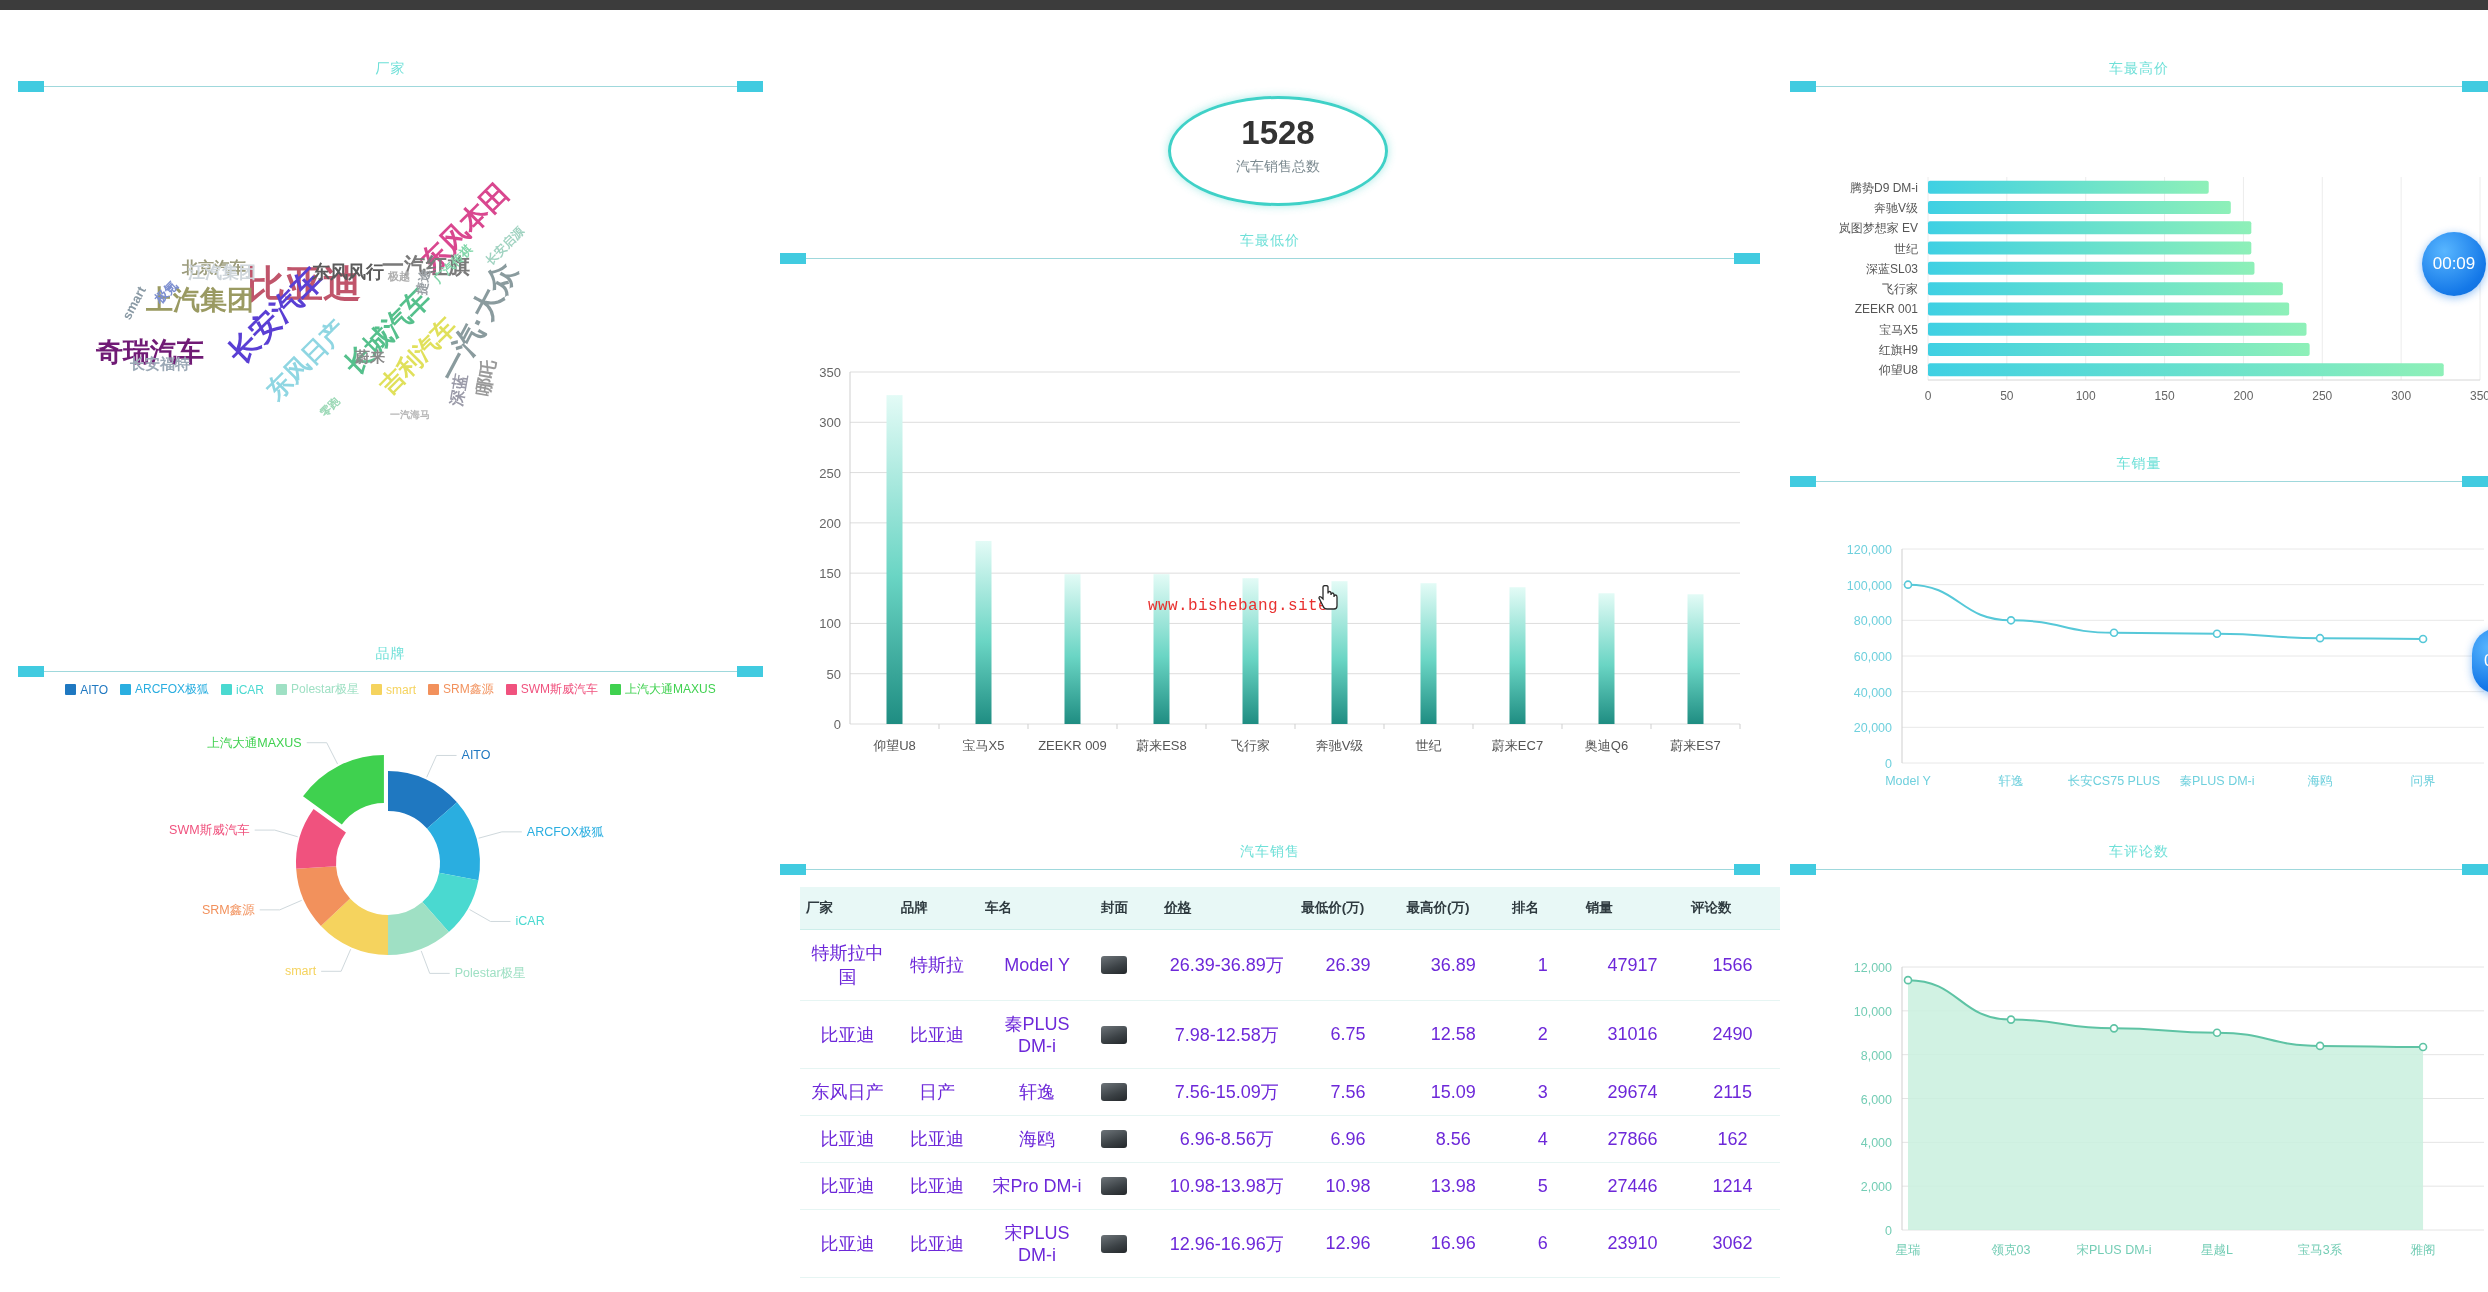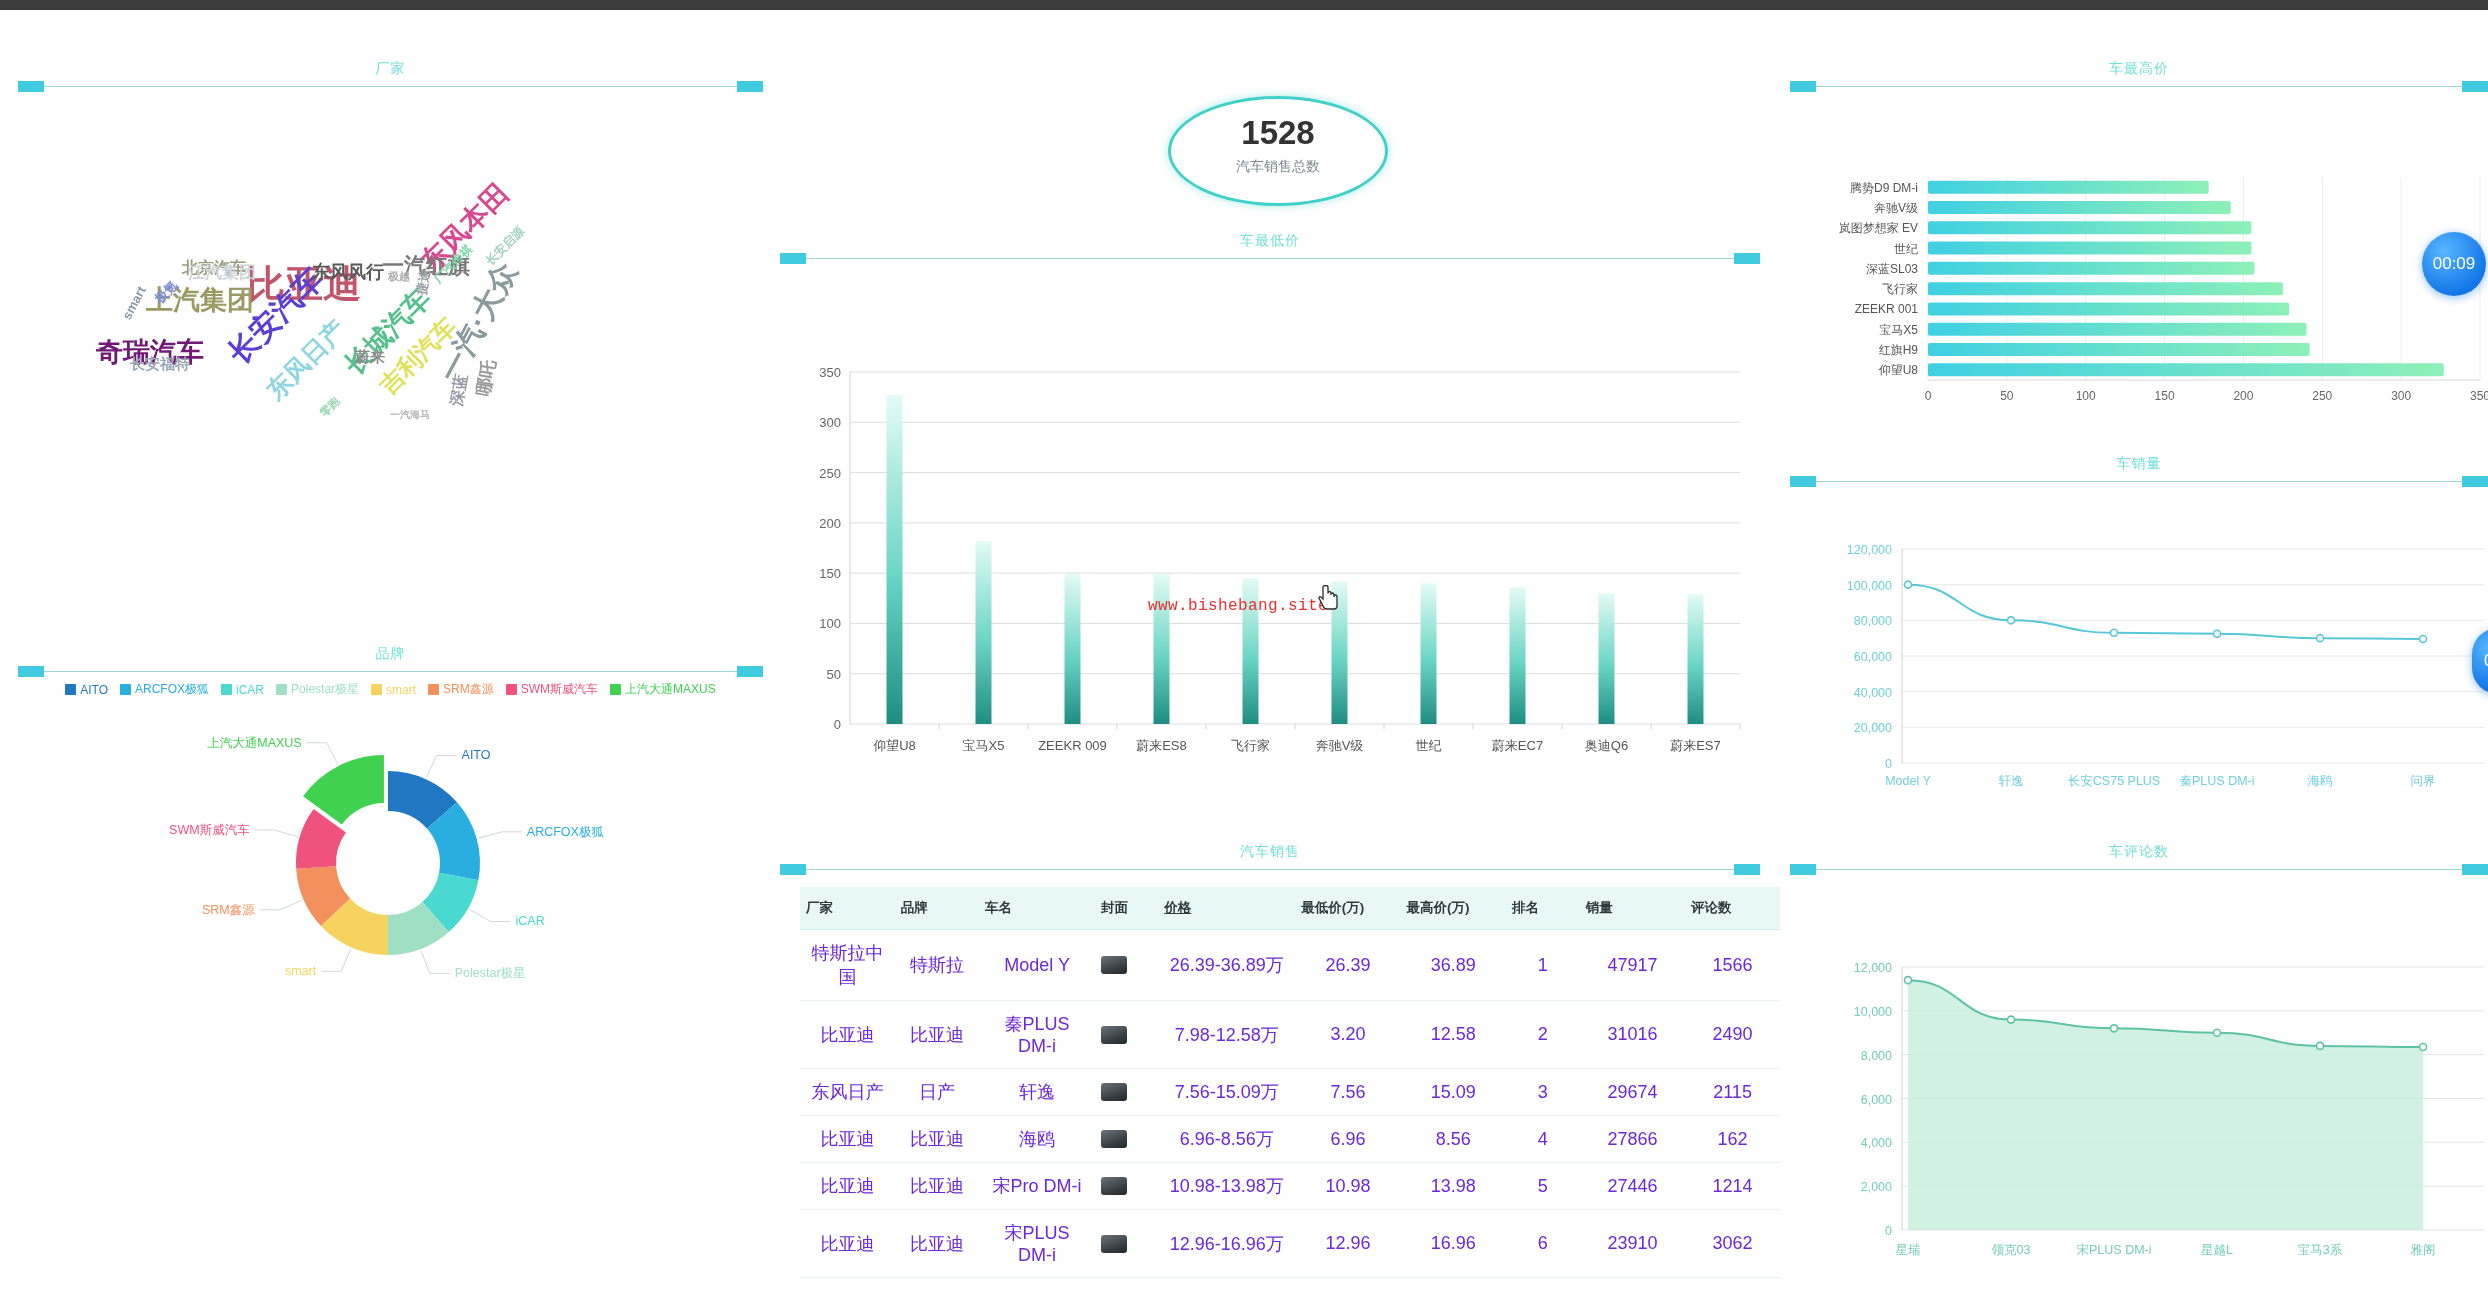--- a/index.html
+++ b/index.html
@@ -321,21 +321,21 @@
             <td>1566</td>
           </tr>
           <tr>
             <td>比亚迪</td>
             <td>比亚迪</td>
             <td>秦PLUS DM-i</td>
             <td>
               <div class="carimg"></div>
             </td>
             <td>7.98-12.58万</td>
-            <td>3.20</td>
+            <td>6.75</td>
             <td>12.58</td>
             <td>2</td>
             <td>31016</td>
             <td>2490</td>
           </tr>
           <tr>
             <td>东风日产</td>
             <td>日产</td>
             <td>轩逸</td>
             <td>

